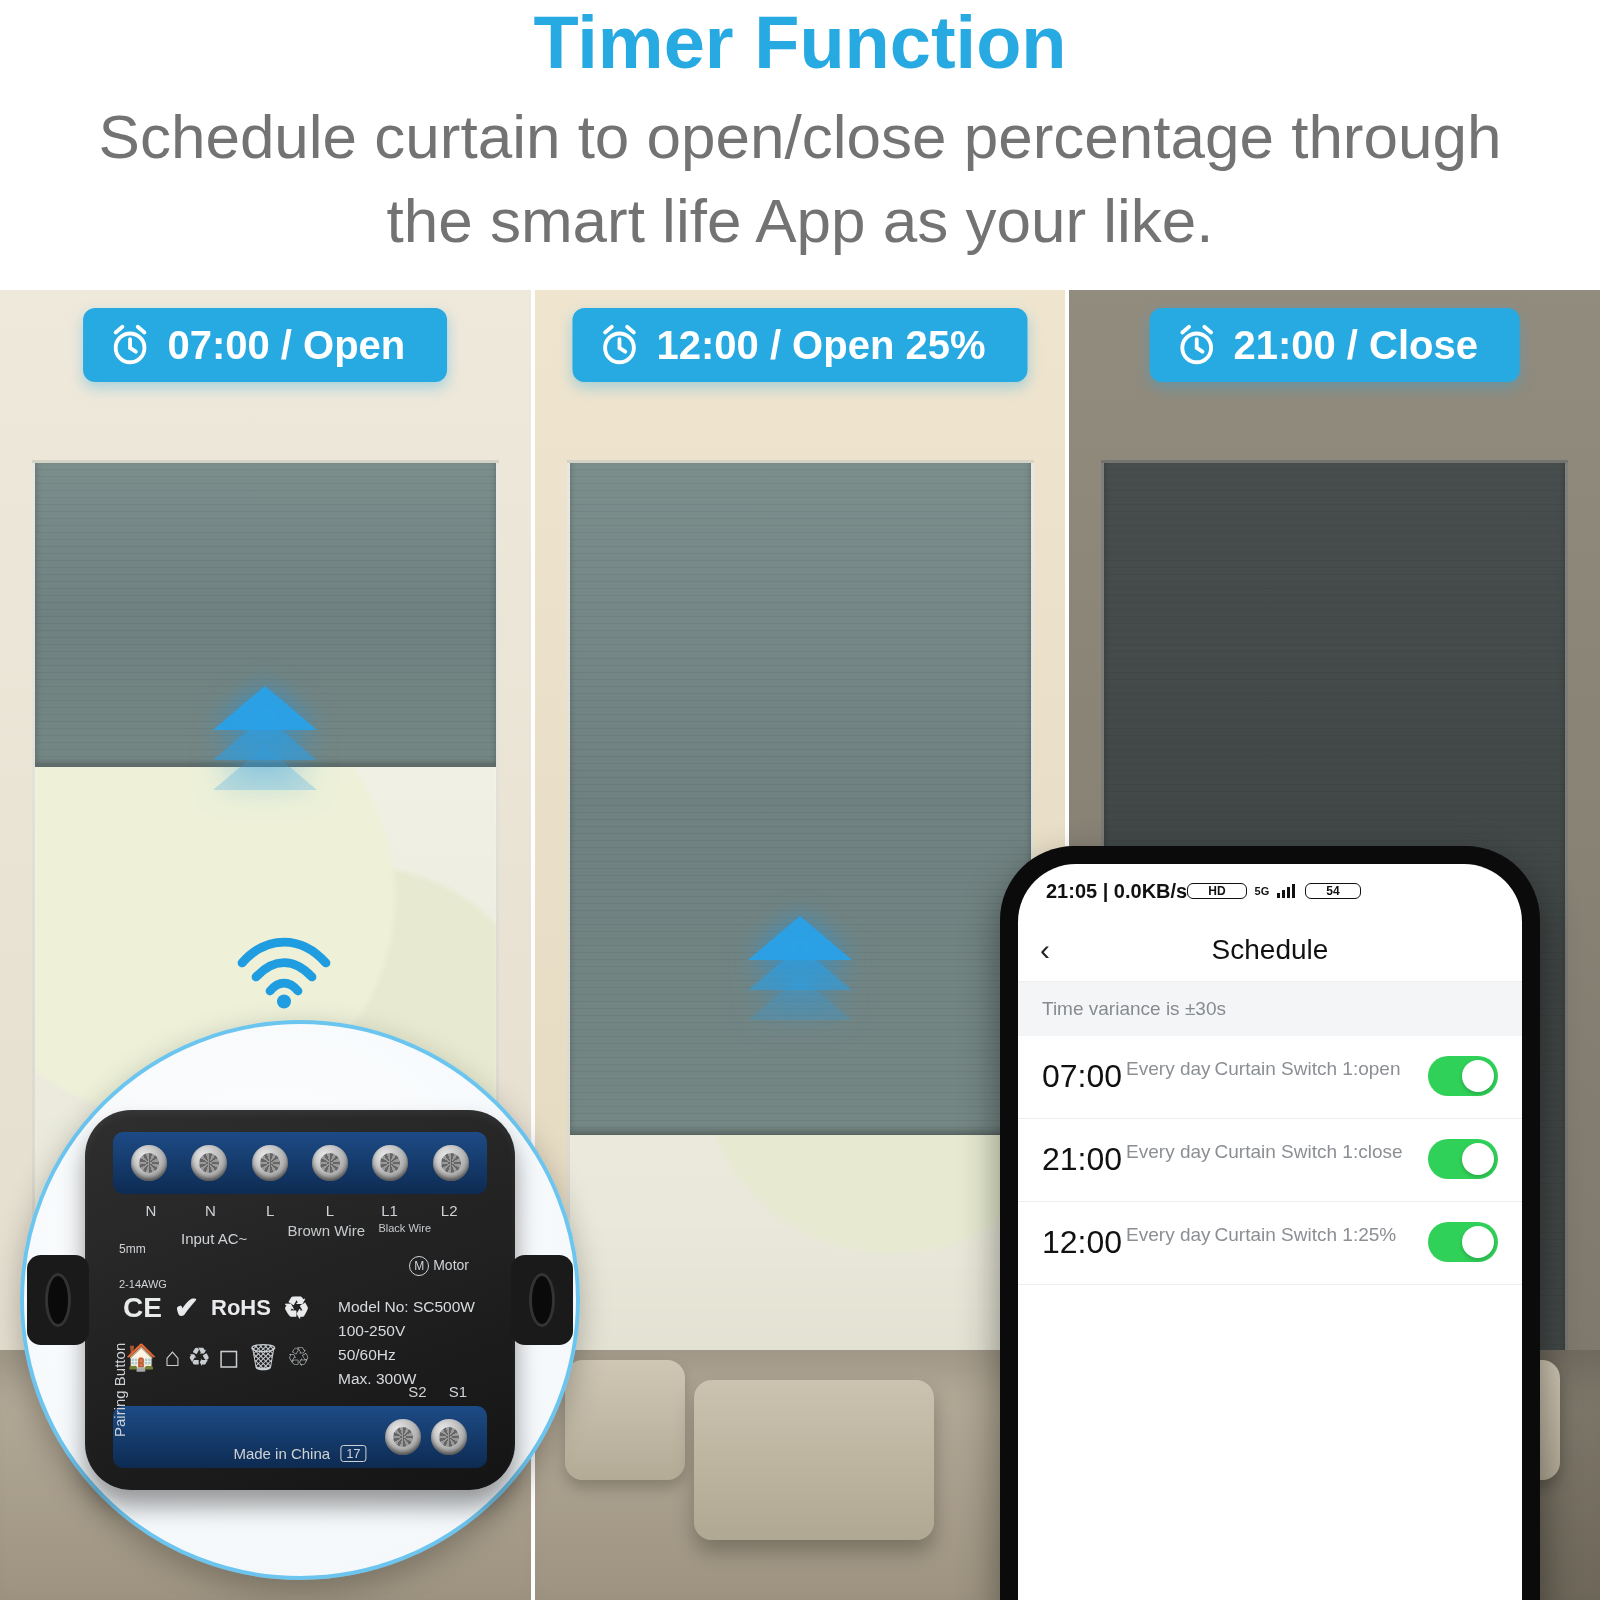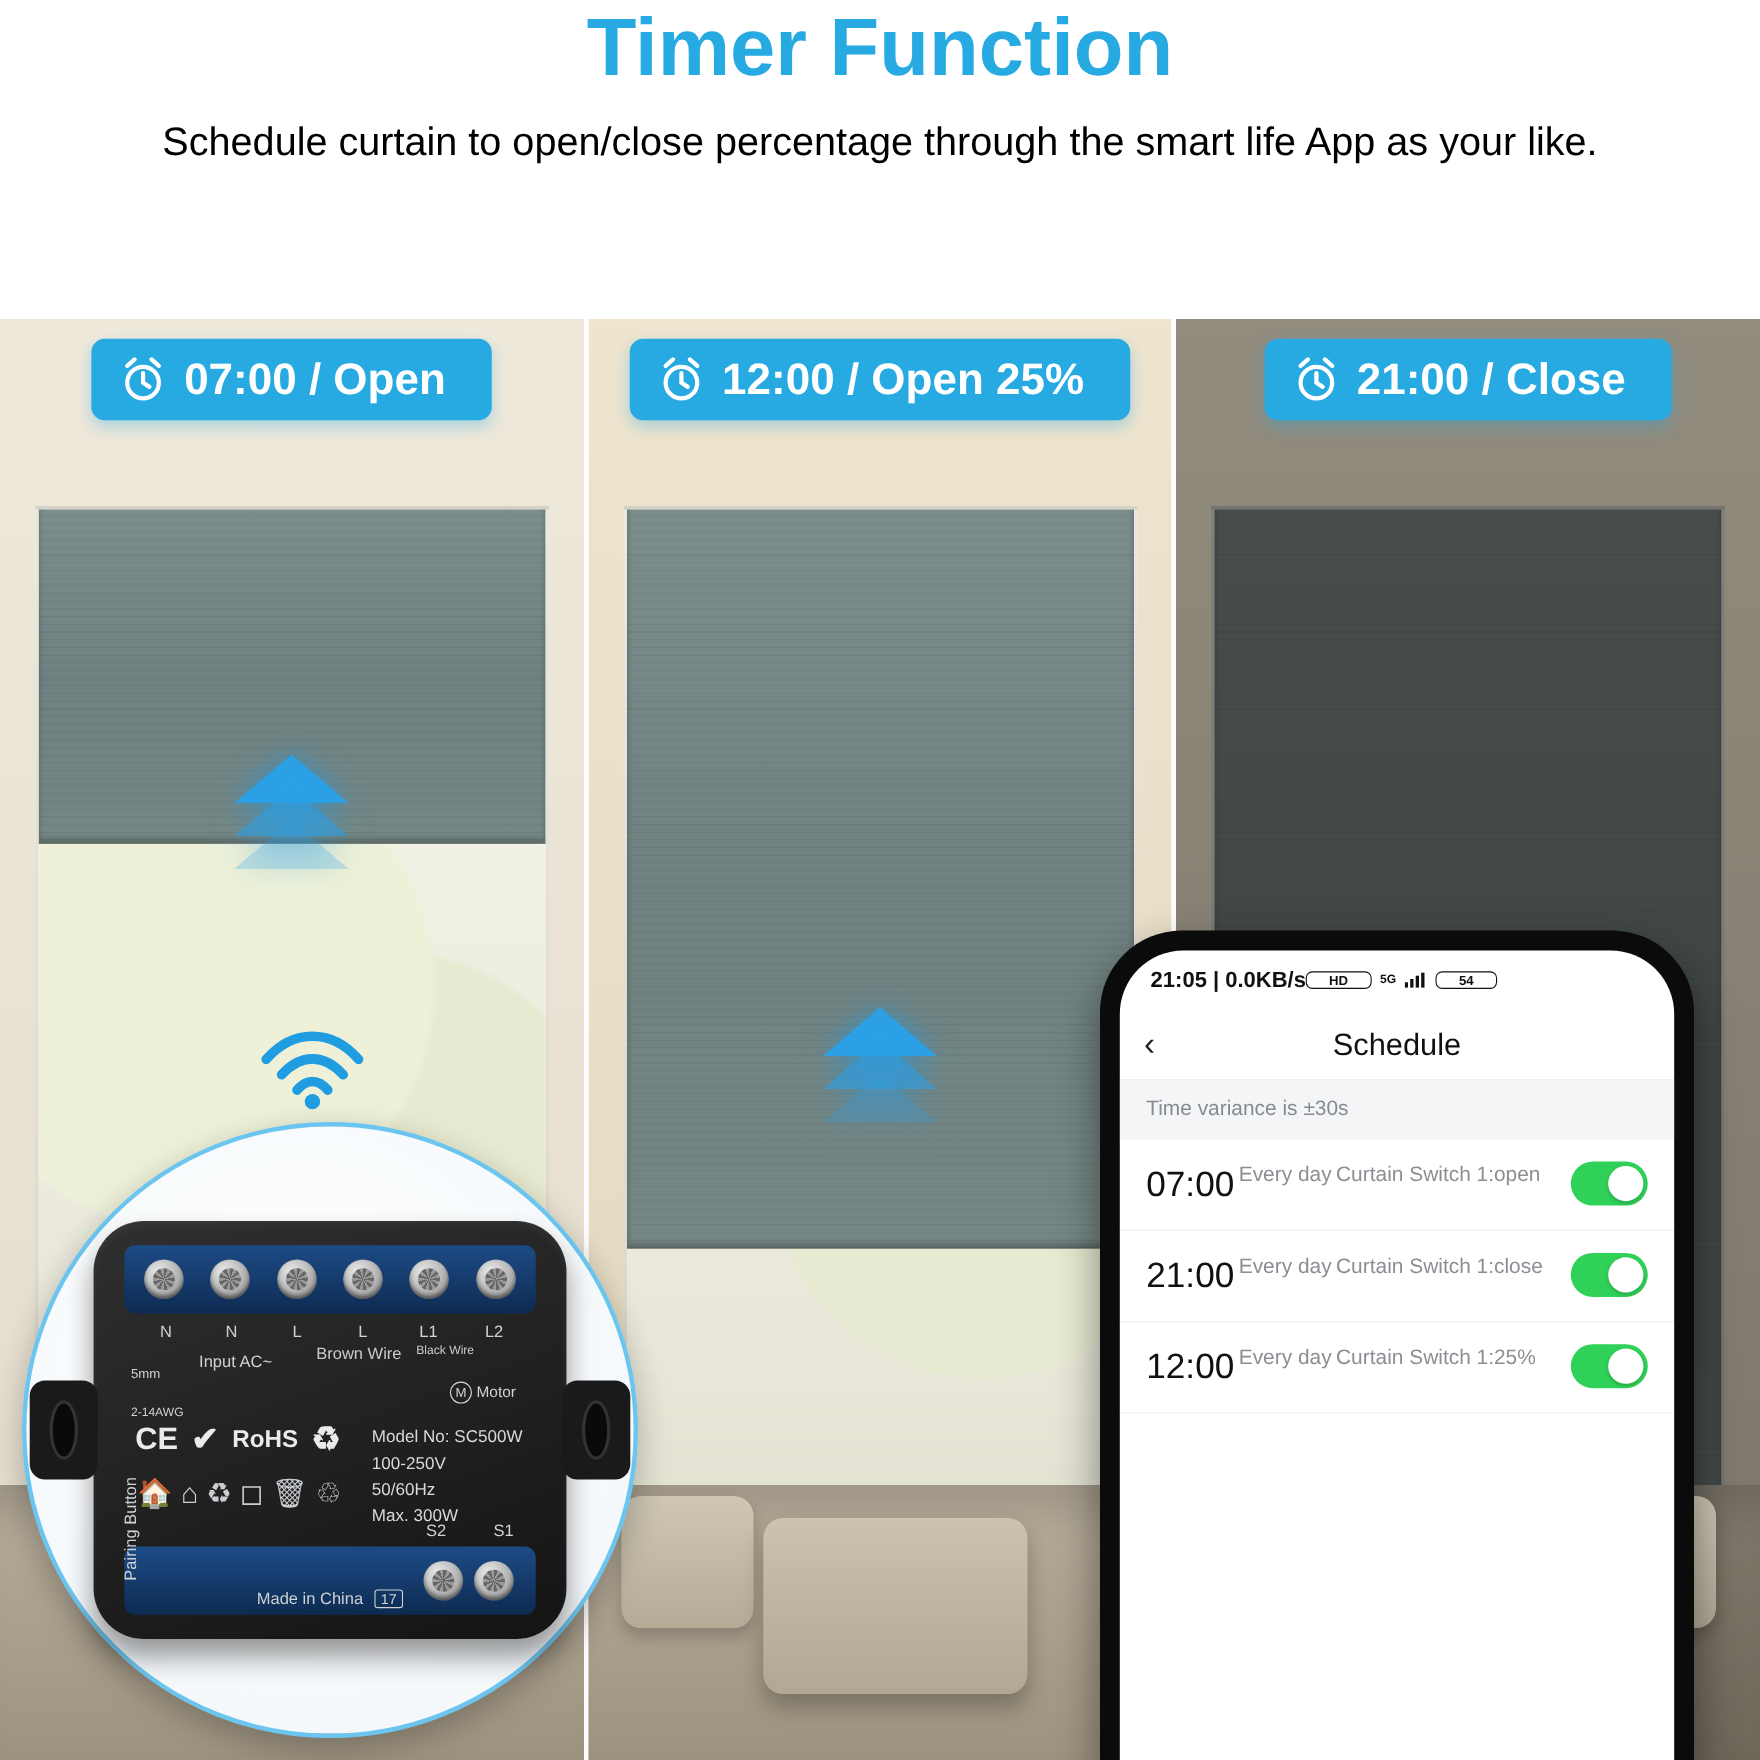--- a/index.html
+++ b/index.html
@@ -2,21 +2,21 @@
 <html><head>
 <meta charset="utf-8">
 <style>
   * { box-sizing: border-box; margin: 0; padding: 0; }
   html, body { width: 1600px; height: 1600px; font-family: "Helvetica Neue", Arial, sans-serif; background: #fff; overflow: hidden; }
   .page { width: 1600px; height: 1600px; position: relative; }
 
   
   .hdr { text-align: center; }
   .hdr h1 { color: #27a9e1; font-size: 74px; font-weight: 700; }
-  .hdr p { color: #000000; font-size: 36px; font-weight: 500; line-height: 1.35; max-width: 1500px; margin: 20px auto 0; }
+  .hdr p { color: #737373; font-size: 62px; font-weight: 500; line-height: 1.35; max-width: 1500px; margin: 10px auto 0; }
 
   
   .scenes { position: absolute; left: 0; right: 0; top: 290px; bottom: 0; display: flex; }
   .scene { flex: 1; position: relative; overflow: hidden; border-right: 4px solid #fff; }
   .scene:last-child { border-right: none; }
   .wall { position: absolute; inset: 0; }
   .window { position: absolute; left: 6%; right: 6%; top: 170px; bottom: 50px; border: 3px solid rgba(0,0,0,.08); background: linear-gradient(#fdfcf4,#f0ede1 60%,#e6e3d6); overflow: hidden; }
   .outdoor { position:absolute; inset:0; background:
       radial-gradient(circle at 30% 40%, #eef1d8 0 30%, transparent 31%),
       radial-gradient(circle at 70% 55%, #e7ead0 0 28%, transparent 29%),
@@ -60,21 +60,21 @@
   .screw::after{content:"";position:absolute;inset:8px;border-radius:50%;background:repeating-conic-gradient(#666 0 20deg,#999 20deg 40deg);}
   .devlabels{position:absolute;left:36px;right:36px;top:92px;color:#cfd3d7;font-size:15px;display:flex;justify-content:space-between}
   .devlabels span{flex:1;text-align:center}
   .devrow{position:absolute;left:34px;color:#cfd3d7;font-size:13.5px;line-height:1.2}
   .devinfo{position:absolute;right:40px;top:185px;color:#d7dadd;font-size:15.5px;line-height:1.55;text-align:left;font-weight:500}
   .ce{position:absolute;left:38px;top:180px;color:#e8eaec;font-weight:700;display:flex;align-items:center;gap:12px;font-size:28px}
   .iconsrow{position:absolute;left:40px;top:232px;color:#c9cdd1;display:flex;gap:14px;font-size:26px}
   .pairing{position:absolute;left:26px;bottom:36px;color:#d0d3d6;font-size:15px;transform:rotate(-90deg);transform-origin:left top}
   .madein{position:absolute;left:50%;bottom:28px;transform:translateX(-50%);color:#cfd2d5;font-size:15px;display:flex;gap:10px;align-items:center}
   .madein .box{border:1.5px solid #cfd2d5;padding:0 5px;border-radius:3px;font-size:13px}
-  .s-labels{position:absolute;right:48px;bottom:90px;color:#cfd3d7;font-size:15px;display:flex;gap:43px}
+  .s-labels{position:absolute;right:48px;bottom:90px;color:#cfd3d7;font-size:15px;display:flex;gap:22px}
   .wifi-above{position:absolute;left:260px;top:-12px;transform:translate(-50%,-100%);}
 
   
   .phone{position:absolute;right:60px;bottom:-6px;width:540px;height:760px;border-radius:74px 74px 0 0;background:#0b0b0c;padding:18px 18px 0;box-shadow:0 18px 40px rgba(0,0,0,.45);}
   .screen{width:100%;height:100%;border-radius:58px 58px 0 0;background:#fff;overflow:hidden;position:relative}
   .statusbar{height:54px;display:flex;align-items:center;justify-content:flex-start;padding:0 28px;font-size:20px;font-weight:600;color:#111}
   .statusbar .right{display:flex;align-items:center;gap:8px;font-size:18px}
   .sb-pill{font-size:12px;border:1.5px solid #111;border-radius:6px;padding:0 20px;font-weight:700}
   .titlebar{height:64px;display:flex;align-items:center;justify-content:center;position:relative;border-bottom:1px solid #eee}
   .titlebar .back{position:absolute;left:22px;font-size:30px;color:#222}

